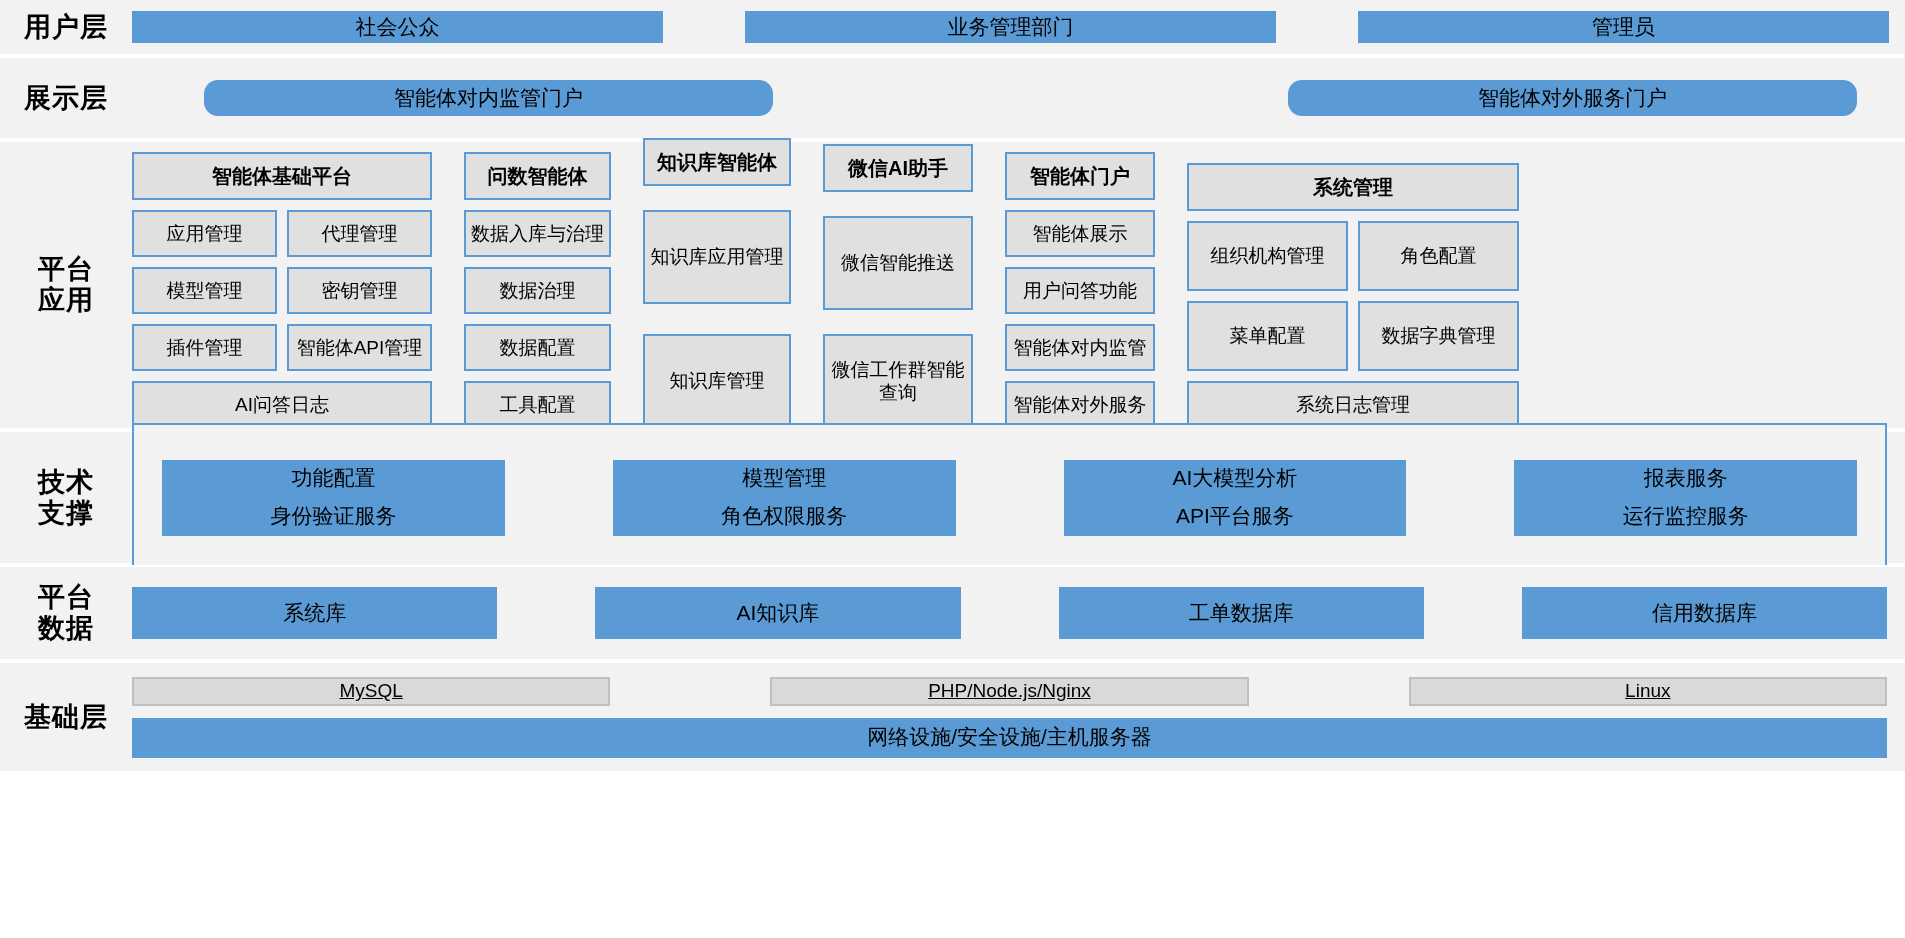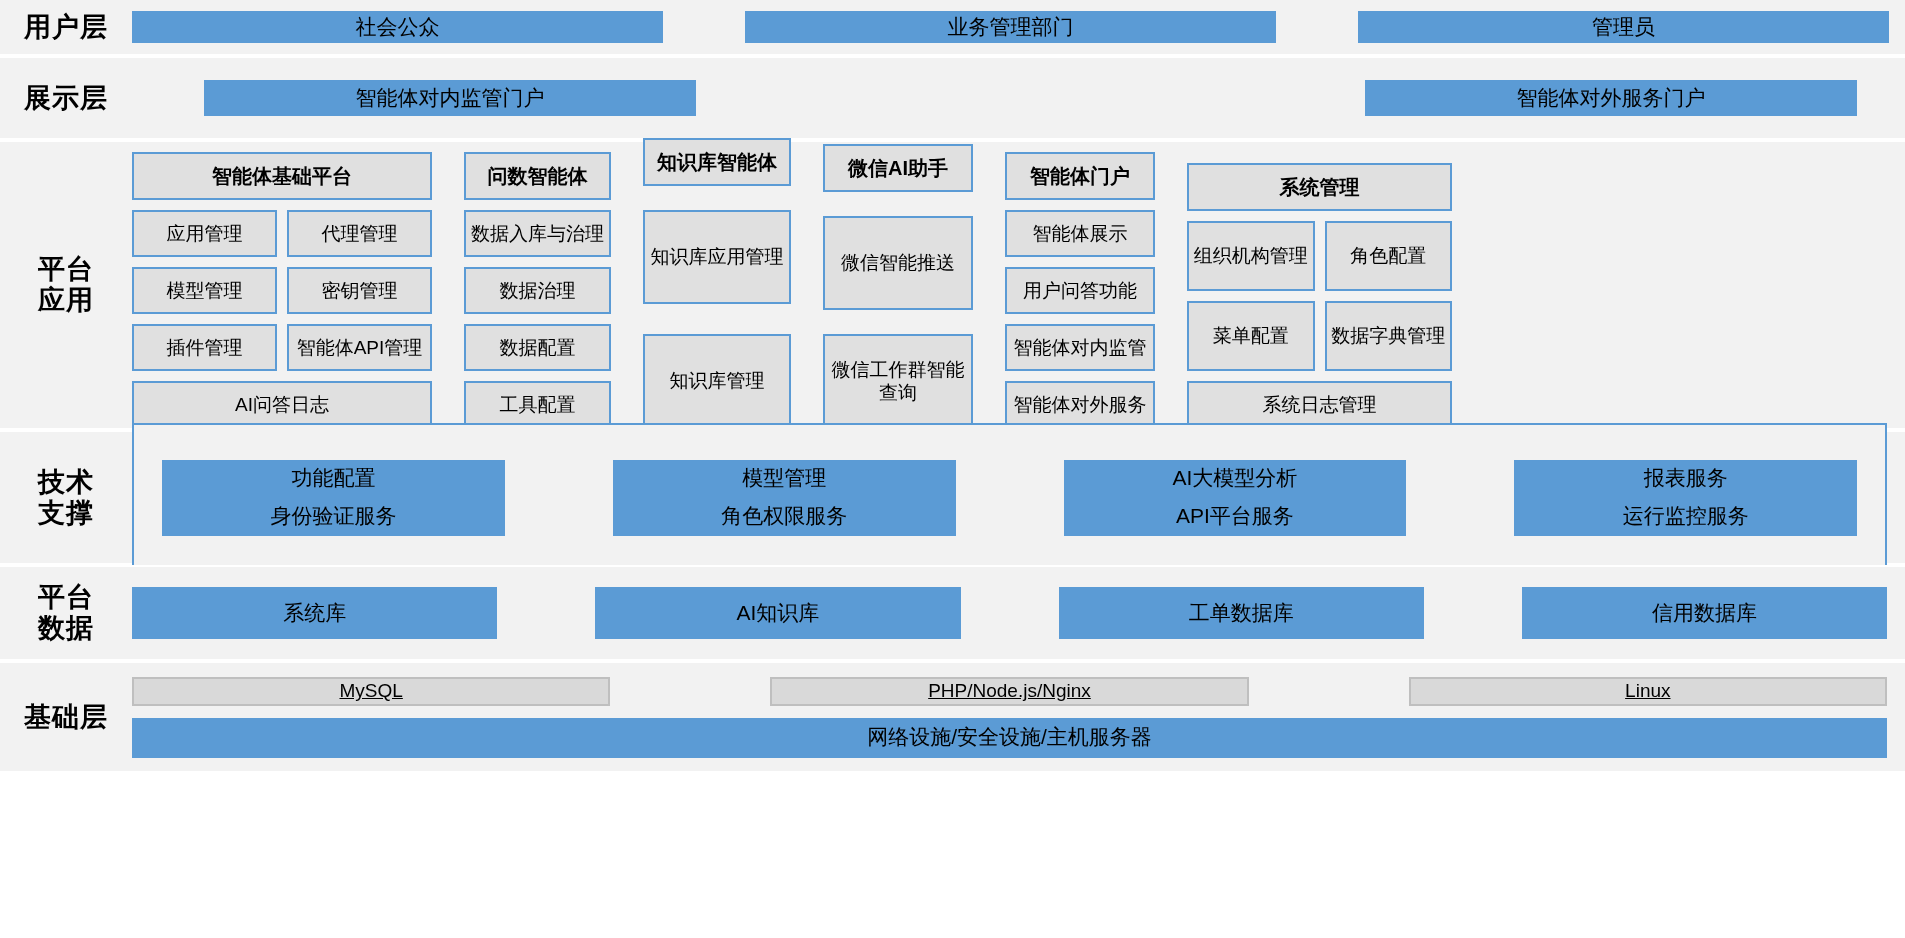--- a/index.html
+++ b/index.html
@@ -103,21 +103,21 @@
   #band-present { height: 84px; }
   #band-present .band-body { padding-right: 16px; }
   #band-present .pres-inner {
     width: 100%;
     display: flex;
     justify-content: space-between;
     padding-left: 72px;
     padding-right: 32px;
     box-sizing: border-box;
   }
-  #band-present .bluebox { height: 36px; width: 492px; font-size: 21px; }
+  #band-present .bluebox { height: 36px; width: 569px; font-size: 21px; border-radius: 14px; }
 
   
   #band-platform { height: 290px; }
   #band-platform .band-body {
     align-items: flex-end;
     padding-top: 9px;
     padding-right: 18px;
     gap: 32px;
   }
   .app-col {
@@ -128,21 +128,21 @@
   }
   .app-row { display: flex; gap: 10px; }
   .app-row > .greybox { flex: 1; }
 
   
   #col-base     { width: 300px; }
   #col-wenshu   { width: 147px; }
   #col-kb       { width: 148px; }
   #col-wechat   { width: 150px; }
   #col-portal   { width: 150px; }
-  #col-sys      { width: 265px; }
+  #col-sys      { width: 332px; }
 
   
   #band-tech { height: 135px; }
   #band-tech .band-body { padding-right: 18px; }
   .tech-frame {
     border: 2px solid #5b9bd5;
     background: #f2f2f2;
     width: 100%;
     height: 149px;
     box-sizing: border-box;

